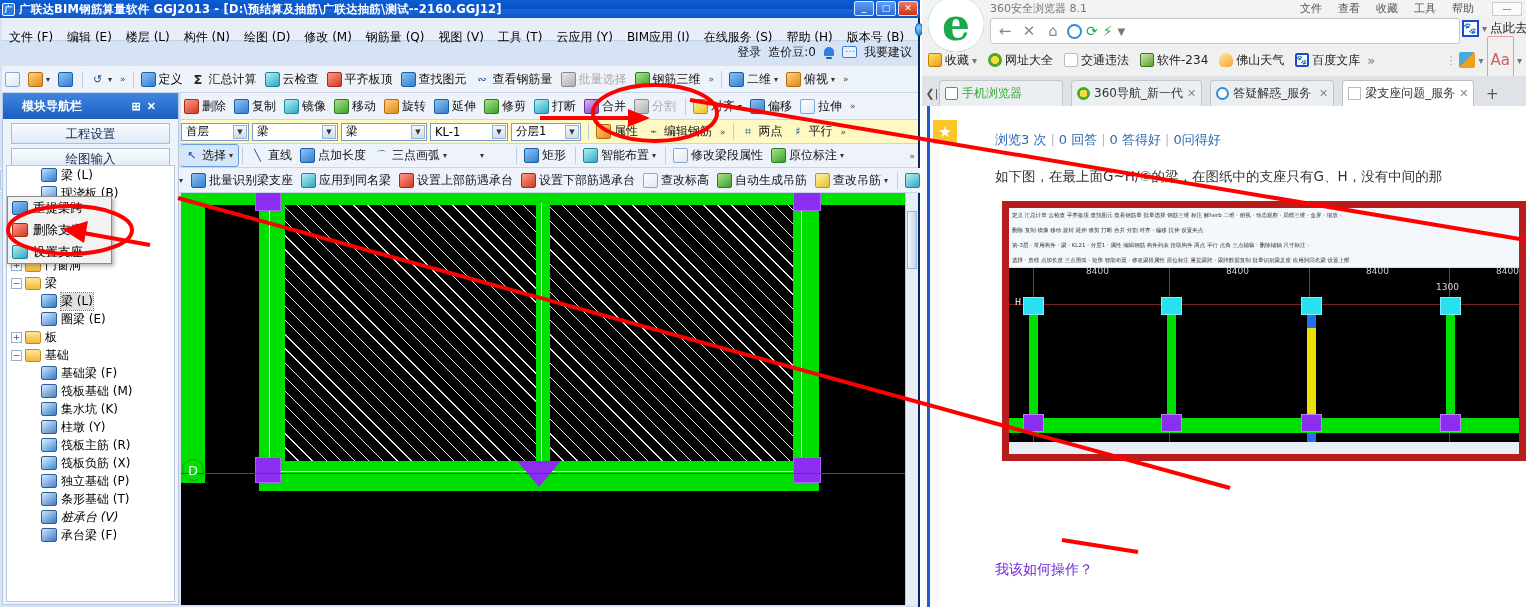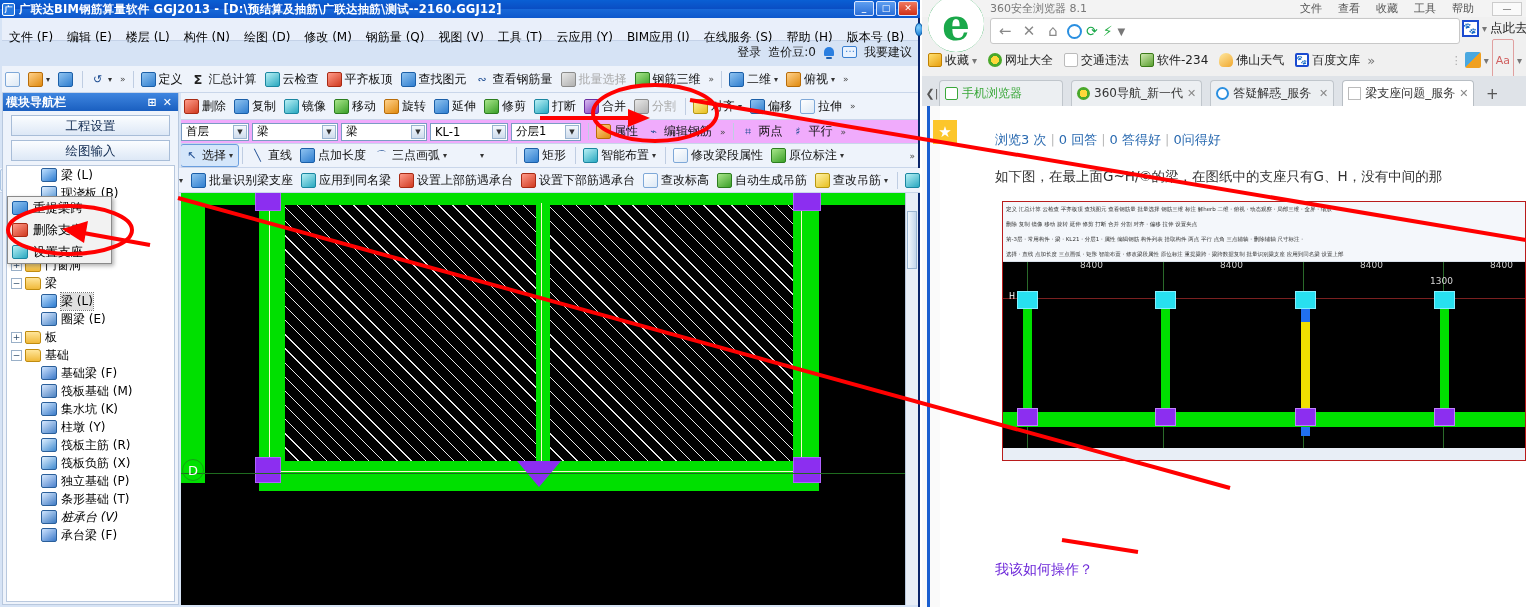--- a/index.html
+++ b/index.html
@@ -78,21 +78,21 @@
 
   .toolrow {
     position: absolute; background: #eef3fb;
     border-bottom: 1px solid #c9d6ea;
     display: flex; align-items: center;
     font-size: 12px; color: #111; white-space: nowrap;
     overflow: hidden;
   }
   .trow1 { left: 2px; top: 66px; width: 916px; height: 27px; }
   .trow2 { left: 181px; top: 93px; width: 737px; height: 27px; }
-  .trow3 { left: 181px; top: 120px; width: 737px; height: 24px; background:#f0abfc;}
+  .trow3 { left: 181px; top: 120px; width: 737px; height: 24px; background:#fef9c3;}
   .trow4 { left: 181px; top: 144px; width: 737px; height: 24px; }
   .trow5 { left: 0px;  top: 168px; width: 920px; height: 25px; background:#eef3fb;}
 
   .titem {
     display: flex; align-items: center; gap: 3px;
     padding: 1px 5px 1px 3px; height: 21px; border-radius: 2px;
   }
   .titem.dis { color: #a8a8a8; }
   .sep { width: 1px; height: 17px; background: #bfcde2; margin: 0 4px; flex:0 0 auto;}
   .chev { color:#444; font-size:9px; padding:0 3px;}
@@ -129,23 +129,23 @@
     display: flex; align-items: center; justify-content: center;
     font-size: 7px; color: #333;
   }
 
   
   #navpanel {
     position: absolute; left: 2px; top: 93px; width: 177px; height: 512px;
     background: #eef3fb; border: 1px solid #b8c8de; border-top:none;
   }
   .nav-head {
-    height: 18px; background: linear-gradient(180deg,#3f86e0,#1a5fc0);
+    height: 26px; background: linear-gradient(180deg,#3f86e0,#1a5fc0);
     color: #fff; font-size: 12px; font-weight: bold;
-    display: flex; align-items: center; padding: 0 3px;
+    display: flex; align-items: center; padding: 0 19px; font-family: Liberation Serif, serif;
   }
   .nav-head .sp { flex: 1; }
   .nav-head .hb { font-size: 11px; padding: 0 3px; }
   .nav-btn {
     margin: 4px 8px; height: 21px; background: linear-gradient(180deg,#fbfdff,#dde8f6);
     border: 1px solid #a8bdd8; text-align: center; font-size: 12.5px;
     line-height: 19px; color: #102a50;
   }
   .tree {
     position: absolute; left: 3px; top: 72px; right: 3px; bottom: 2px;
@@ -302,21 +302,21 @@
     position:absolute; left:73px; top:25px; font-size:13px; color:#2a6ab0;
     white-space:nowrap;
   }
   .meta .bar{color:#bbb; margin:0 4px;}
   .qtext {
     position:absolute; left:73px; top:60px; right:4px;
     font-size:13.5px; color:#333; line-height:20px; white-space:nowrap;
   }
   .qimg {
     position:absolute; left:80px; top:95px; width:524px; height:260px;
-    background:#fff; border:1px solid #b91c1c; overflow:hidden;
+    background:#fff; border:7px solid #b91c1c; overflow:hidden;
   }
   .qi-tb{position:absolute;left:0;top:0;width:100%;height:60px;background:#f4f7fb;
          border-bottom:1px solid #d8e0ea;}
   .qi-row{position:absolute;left:3px;right:3px;height:13px;display:flex;align-items:center;
           gap:6px;font-size:5.5px;color:#333;white-space:nowrap;overflow:hidden;}
   .qi-cad{position:absolute;left:0;top:60px;right:0;bottom:12px;background:#000;overflow:hidden;}
   .qi-bot{position:absolute;left:0;bottom:0;width:100%;height:12px;background:#e8eef6;}
   .dim {position:absolute;color:#cfcfcf;font-size:9px;}
   .qi-beamv{position:absolute;background:#00e000;width:9px;}
   .qi-beamh{position:absolute;background:#00e000;height:15px;}
@@ -866,21 +866,21 @@
       <div class="bk">
         <span class="bkico" style="background:#fff;border:2px solid #1a4ad0;display:flex;align-items:center;justify-content:center;font-size:9px;color:#1a4ad0">🐾</span>
         <span>百度文库</span>
       </div>
       <span class="caretd" style="font-size:13px">»</span>
       <span style="flex:1"></span>
       <span style="color:#aaa;font-size:11px">⋮</span>
       <span class="bkico" style="width:16px;height:16px;background:
             linear-gradient(135deg,#4aa8e0 0 50%,#f0a020 50% 100%);border-radius:2px"></span>
       <span class="caretd">▾</span>
-      <span style="border:1px solid #e0a0a0;color:#d06060;font-size:11px;padding:14px 3px;border-radius:2px">Aa</span>
+      <span style="border:1px solid #e0a0a0;color:#d06060;font-size:15px;padding:14px 3px;border-radius:2px">Aa</span>
       <span class="caretd" style="margin-right:4px">▾</span>
     </div>
 
     <div class="tabbar">
       <span class="tb-prev">❮|</span>
       <div class="btab">
         <span class="tico" style="background:#fff;border:1px solid #3aa83a;border-radius:2px"></span>
         <span class="tlbl" style="color:#3aa83a">手机浏览器</span>
       </div>
       <div class="btab">

